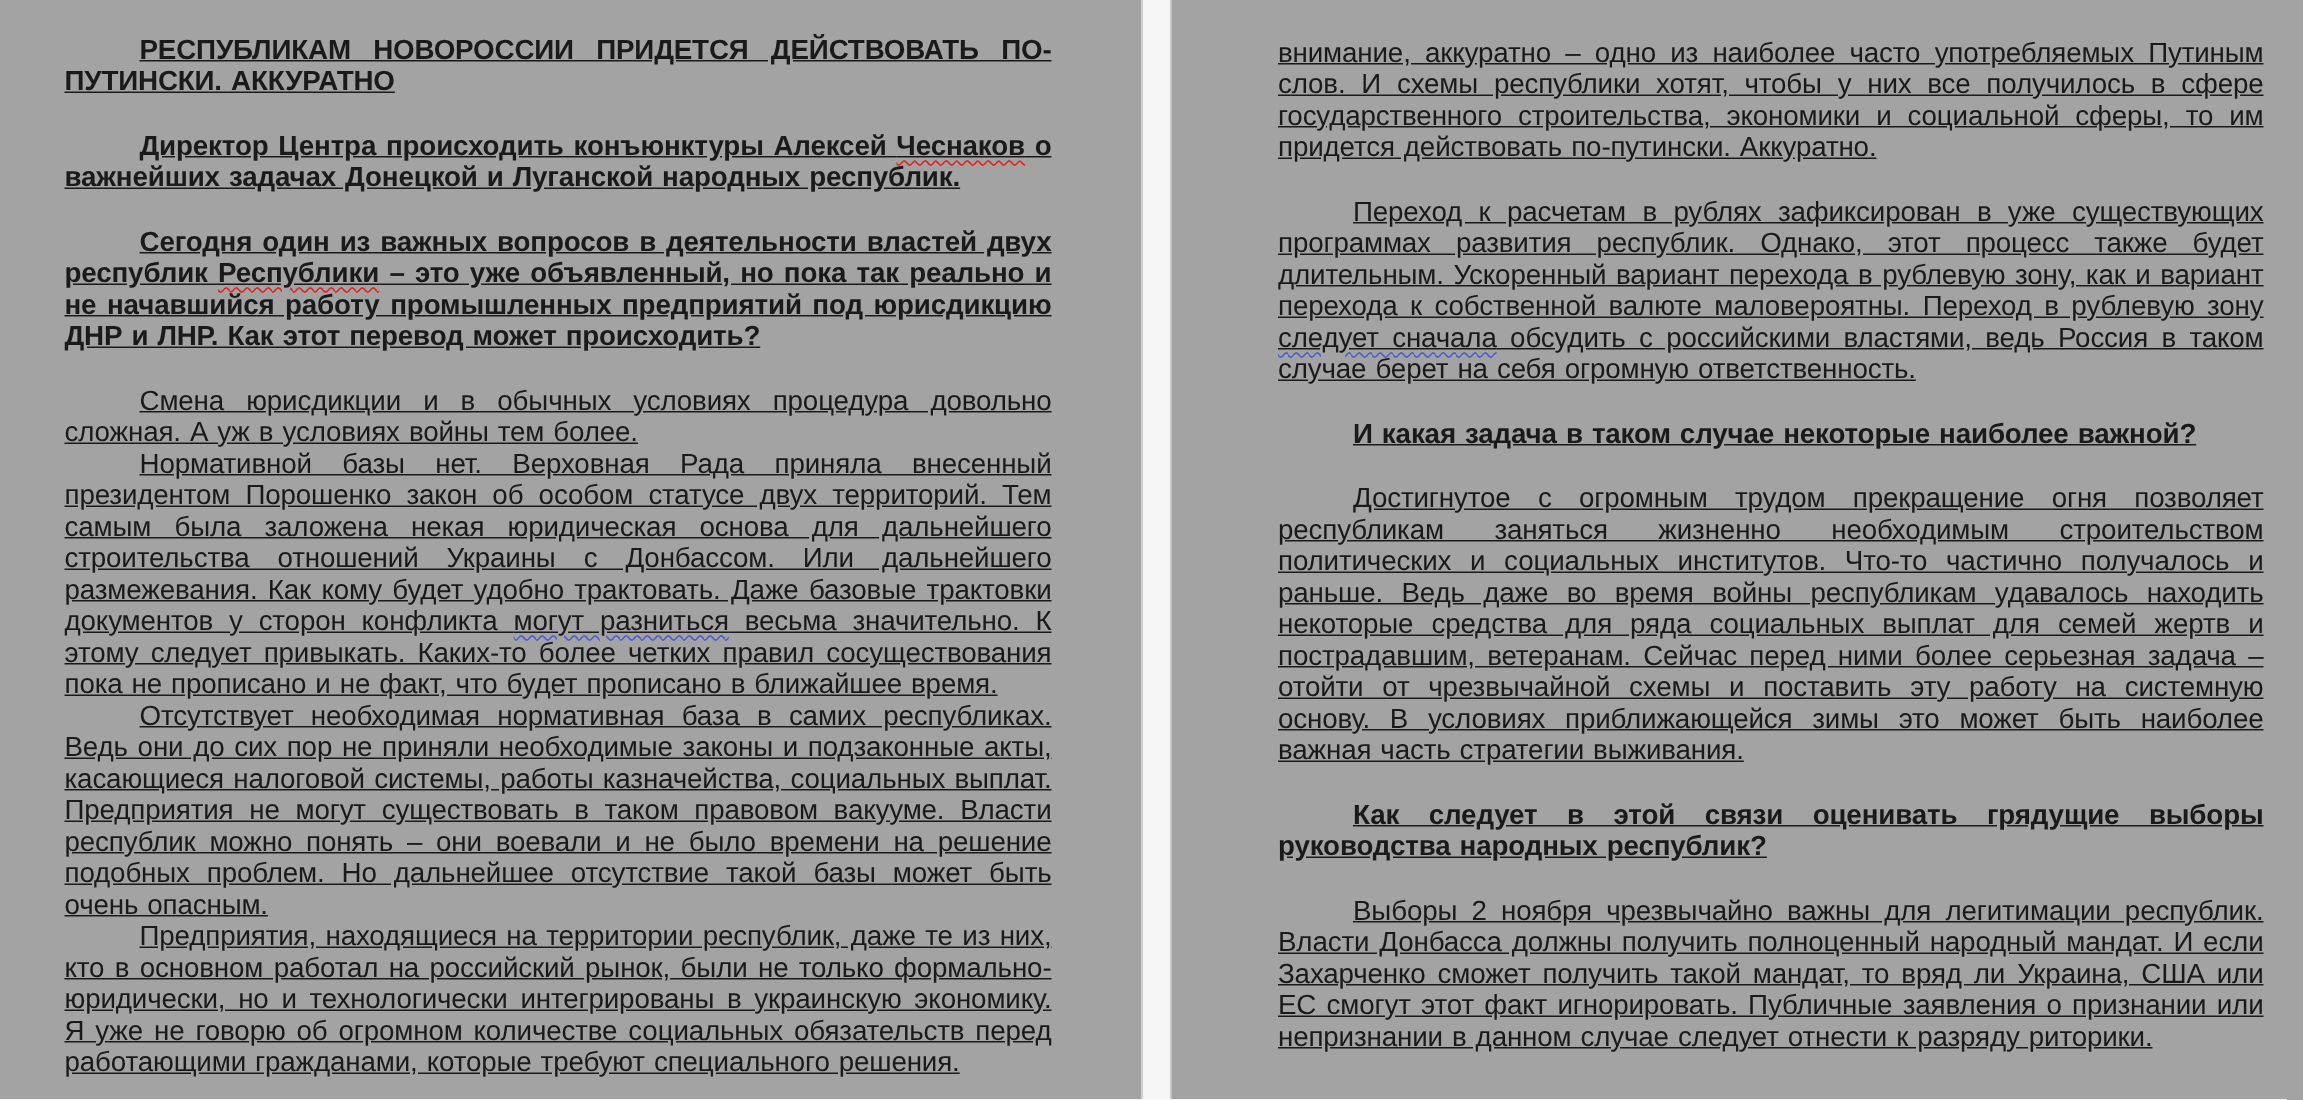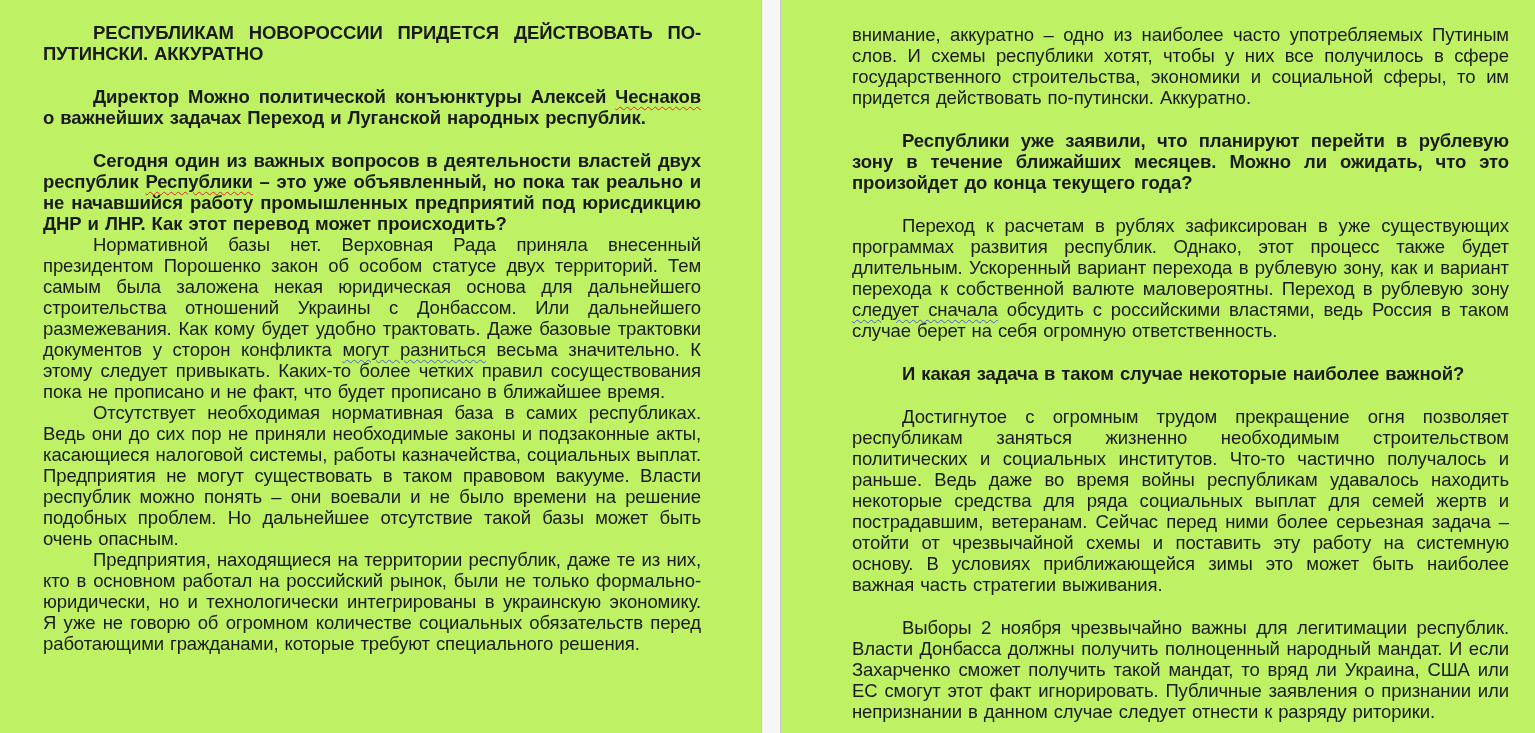--- a/index.html
+++ b/index.html
@@ -6,23 +6,24 @@
   html, body { margin: 0; padding: 0; background: #ffffff; }
   .screen {
     width: 1535px; height: 733px;
     display: flex;
     overflow: hidden;
     background: #ffffff;
     font-family: "Liberation Sans", sans-serif;
     color: #1a1a1a;
   }
   .page {
-    background: #bef264;
+    background: #a3a3a3;
     height: 733px;
     overflow: hidden;
+    text-decoration: underline;
   }
   .page-left  { width: 761px; padding: 22px 60px 0 43px; }
   .page-right { width: 754px; padding: 24px 26px 0 71px; }
   .pages-gap {
     width: 20px; height: 733px;
     background: #f6f6f6;
     border-left: 1px solid #c9c9c9;
     border-right: 1px solid #c9c9c9;
     flex: 0 0 auto;
   }
@@ -50,42 +51,43 @@
   }
 </style>
 </head>
 <body>
 
 <div class="screen">
 
   <div class="page page-left">
     <p class="para bold"><span>РЕСПУБЛИКАМ НОВОРОССИИ ПРИДЕТСЯ ДЕЙСТВОВАТЬ ПО-ПУТИНСКИ. АККУРАТНО</span></p>
 
-    <p class="para bold blank-before"><span>Директор Можно политической конъюнктуры Алексей </span><span class="sq-red">Чеснаков</span><span> о важнейших задачах Переход и Луганской народных республик.</span></p>
+    <p class="para bold blank-before"><span>Директор Центра происходить конъюнктуры Алексей </span><span class="sq-red">Чеснаков</span><span> о важнейших задачах Донецкой и Луганской народных республик.</span></p>
 
     <p class="para bold blank-before"><span>Сегодня один из важных вопросов в деятельности властей двух республик </span><span class="sq-red">Республики</span><span> – это уже объявленный, но пока так реально и не начавшийся работу промышленных предприятий под юрисдикцию ДНР и ЛНР. Как этот перевод может происходить?</span></p>
 
+    <p class="para blank-before"><span>Смена юрисдикции и в обычных условиях процедура довольно сложная. А уж в условиях войны тем более.</span></p>
 
     <p class="para"><span>Нормативной базы нет. Верховная Рада приняла внесенный президентом Порошенко закон об особом статусе двух территорий. Тем самым была заложена некая юридическая основа для дальнейшего строительства отношений Украины с Донбассом. Или дальнейшего размежевания. Как кому будет удобно трактовать. Даже базовые трактовки документов у сторон конфликта </span><span class="sq-blue">могут  разниться</span><span> весьма значительно. К этому следует привыкать. Каких-то более четких правил сосуществования пока не прописано и не факт, что будет прописано в ближайшее время.</span></p>
 
     <p class="para"><span>Отсутствует необходимая нормативная база в самих республиках. Ведь они до сих пор не приняли необходимые законы и подзаконные акты, касающиеся налоговой системы, работы казначейства, социальных выплат. Предприятия не могут существовать в таком правовом вакууме. Власти республик можно понять – они воевали и не было времени на решение подобных проблем. Но дальнейшее отсутствие такой базы может быть очень опасным.</span></p>
 
     <p class="para"><span>Предприятия, находящиеся на территории республик, даже те из них, кто в основном работал на российский рынок, были не только формально-юридически, но и технологически интегрированы в украинскую экономику. Я уже не говорю об огромном количестве социальных обязательств перед работающими гражданами, которые требуют специального решения.</span></p>
   </div>
 
   <div class="pages-gap"></div>
 
   <div class="page page-right">
     <p class="para noindent"><span>внимание, аккуратно – одно из наиболее часто употребляемых Путиным слов. И схемы республики хотят, чтобы у них все получилось в сфере государственного строительства, экономики и социальной сферы, то им придется действовать по-путински. Аккуратно.</span></p>
 
-    <p class="para bold blank-before"><span>Республики уже заявили, что планируют перейти в рублевую зону в течение ближайших месяцев. Можно ли ожидать, что это произойдет до конца текущего года?</span></p>
 
     <p class="para blank-before"><span>Переход к расчетам в рублях зафиксирован в уже существующих программах развития республик. Однако, этот процесс также будет длительным. Ускоренный вариант перехода в рублевую зону, как и вариант перехода к собственной валюте маловероятны. Переход в рублевую зону </span><span class="sq-blue">следует  сначала</span><span> обсудить с российскими властями, ведь Россия в таком случае берет на себя огромную ответственность.</span></p>
 
     <p class="para bold blank-before"><span>И какая задача в таком случае некоторые наиболее важной?</span></p>
 
     <p class="para blank-before"><span>Достигнутое с огромным трудом прекращение огня позволяет республикам заняться жизненно необходимым строительством политических и социальных институтов. Что-то частично получалось и раньше. Ведь даже во время войны республикам удавалось находить некоторые средства для ряда социальных выплат для семей жертв и пострадавшим, ветеранам. Сейчас перед ними более серьезная задача – отойти от чрезвычайной схемы и поставить эту работу на системную основу. В условиях приближающейся зимы это может быть наиболее важная часть стратегии выживания.</span></p>
 
+    <p class="para bold blank-before"><span>Как следует в этой связи оценивать грядущие выборы руководства народных республик?</span></p>
 
     <p class="para blank-before"><span>Выборы 2 ноября чрезвычайно важны для легитимации республик. Власти Донбасса должны получить полноценный народный мандат. И если Захарченко сможет получить такой мандат, то вряд ли Украина, США или ЕС смогут этот факт игнорировать. Публичные заявления о признании или непризнании в данном случае следует отнести к разряду риторики.</span></p>
   </div>
 
 </div>
 
 </body></html>

